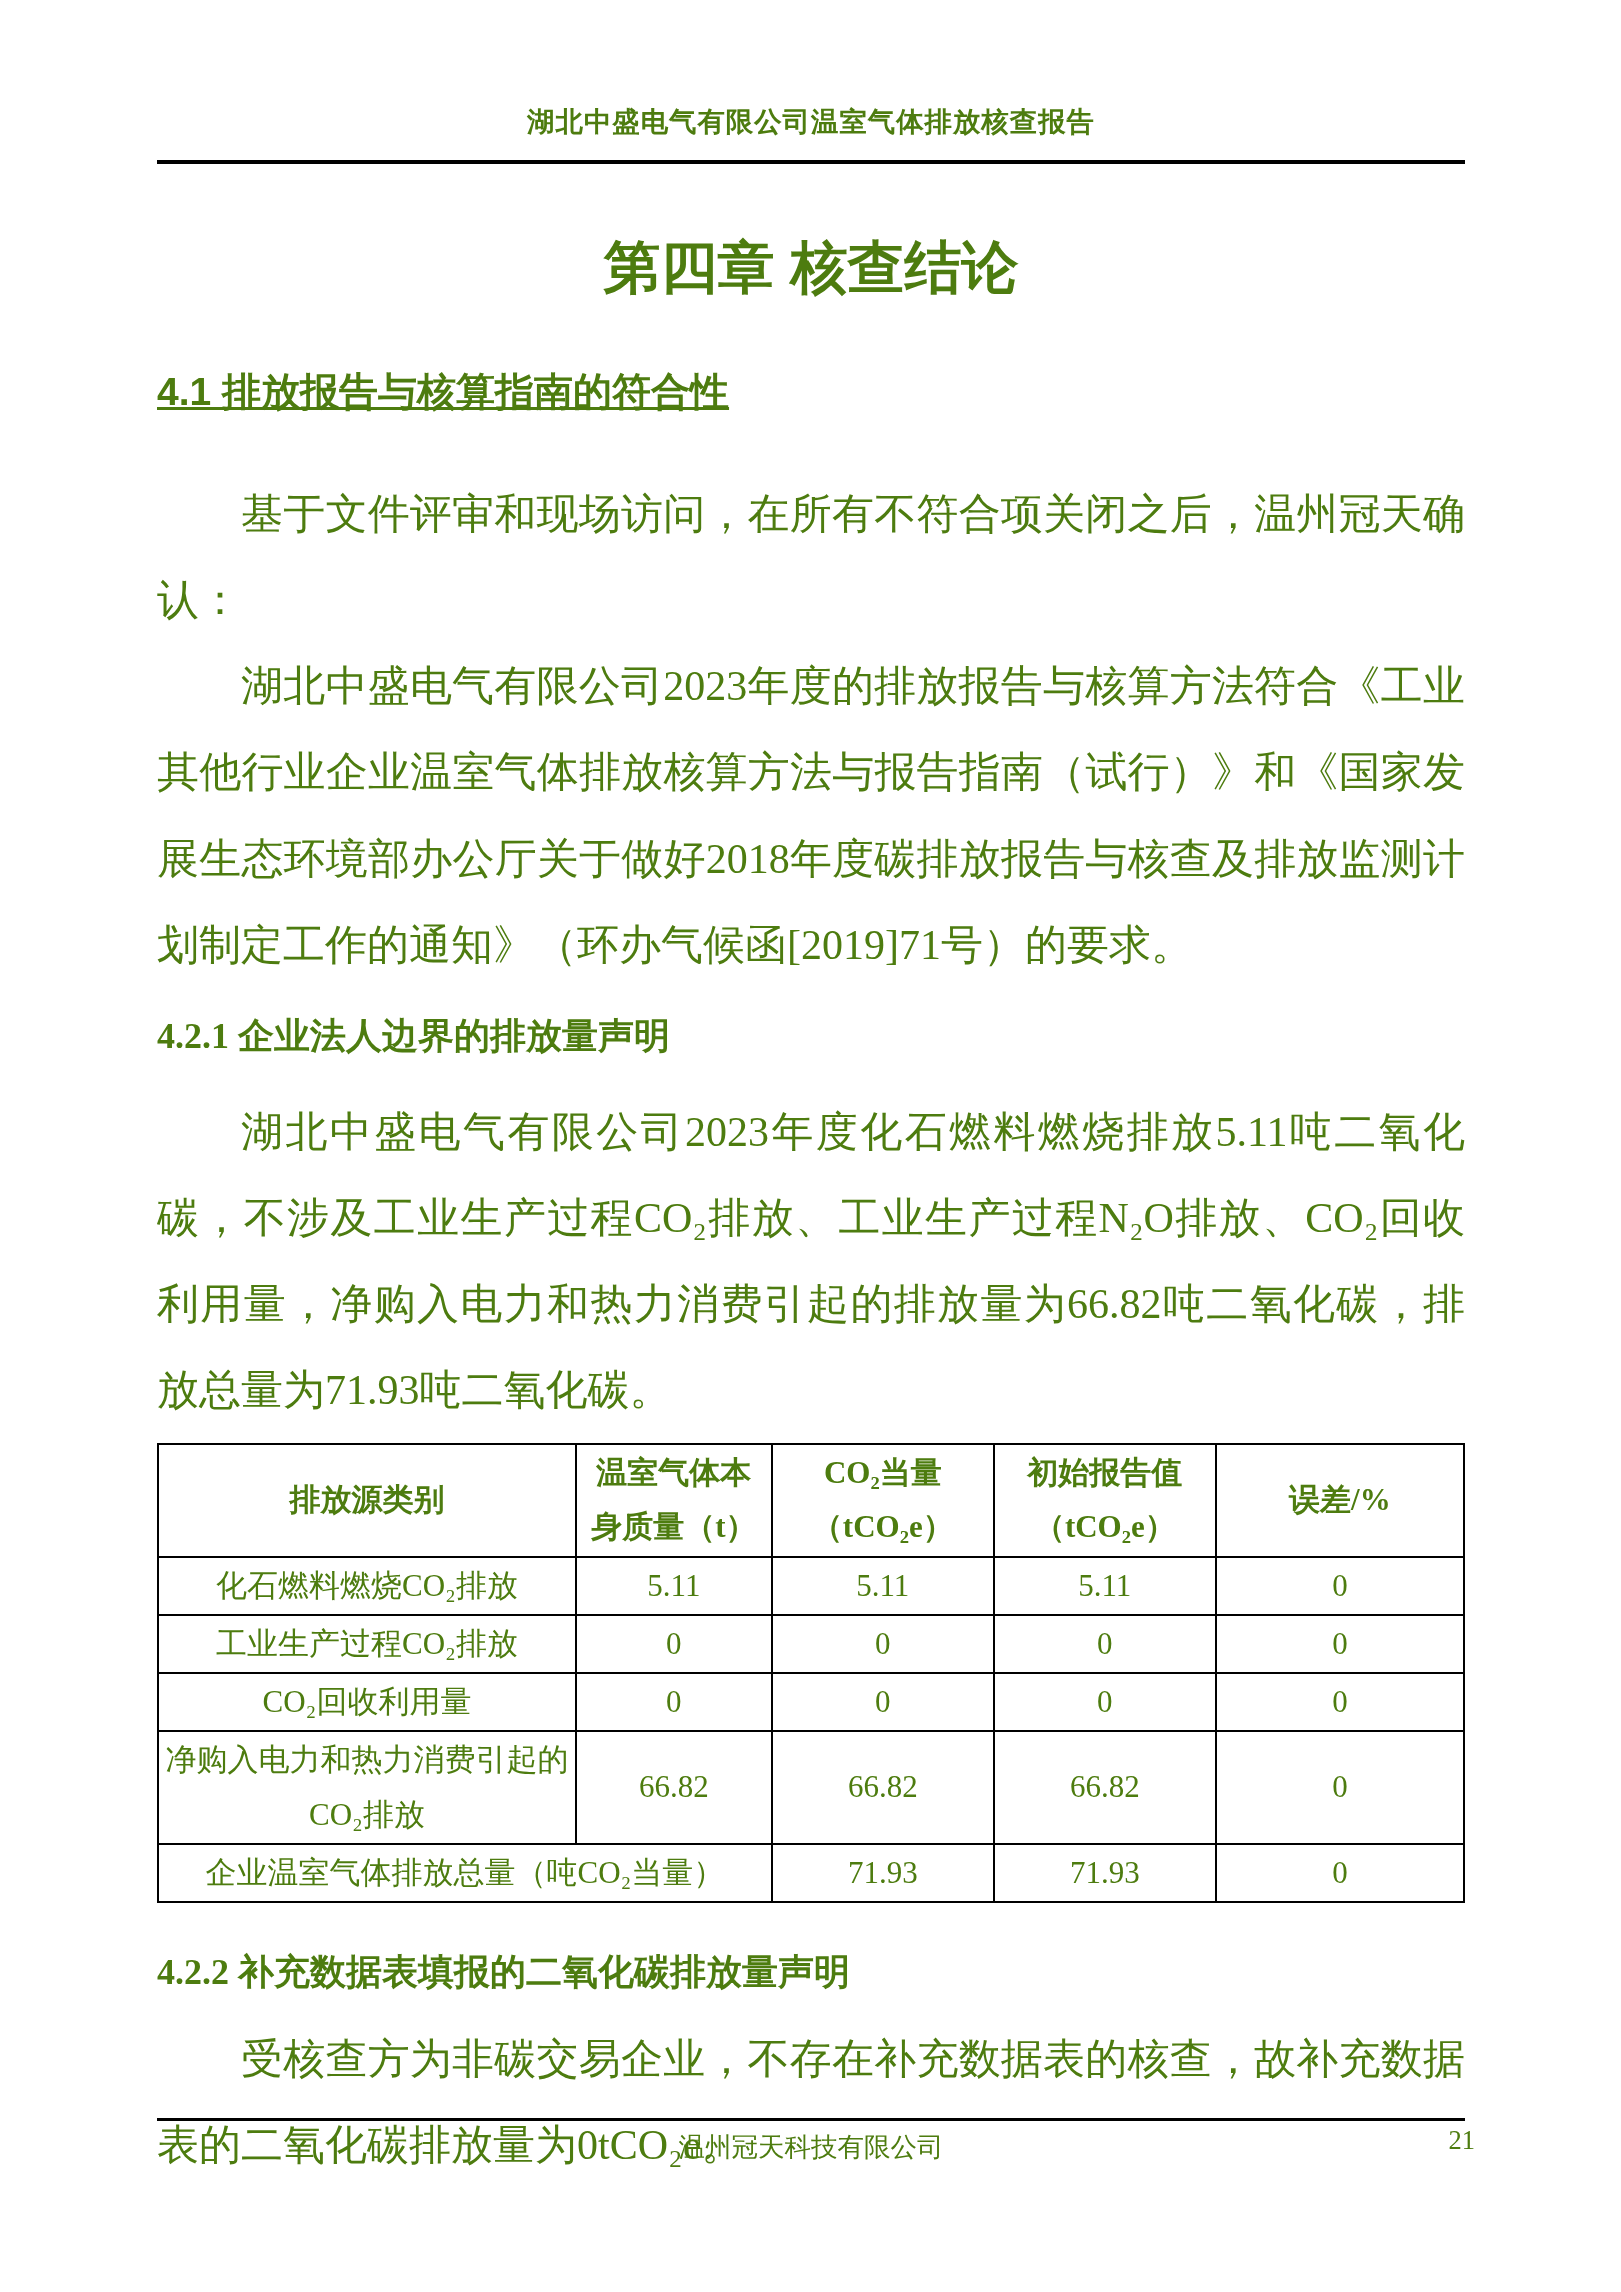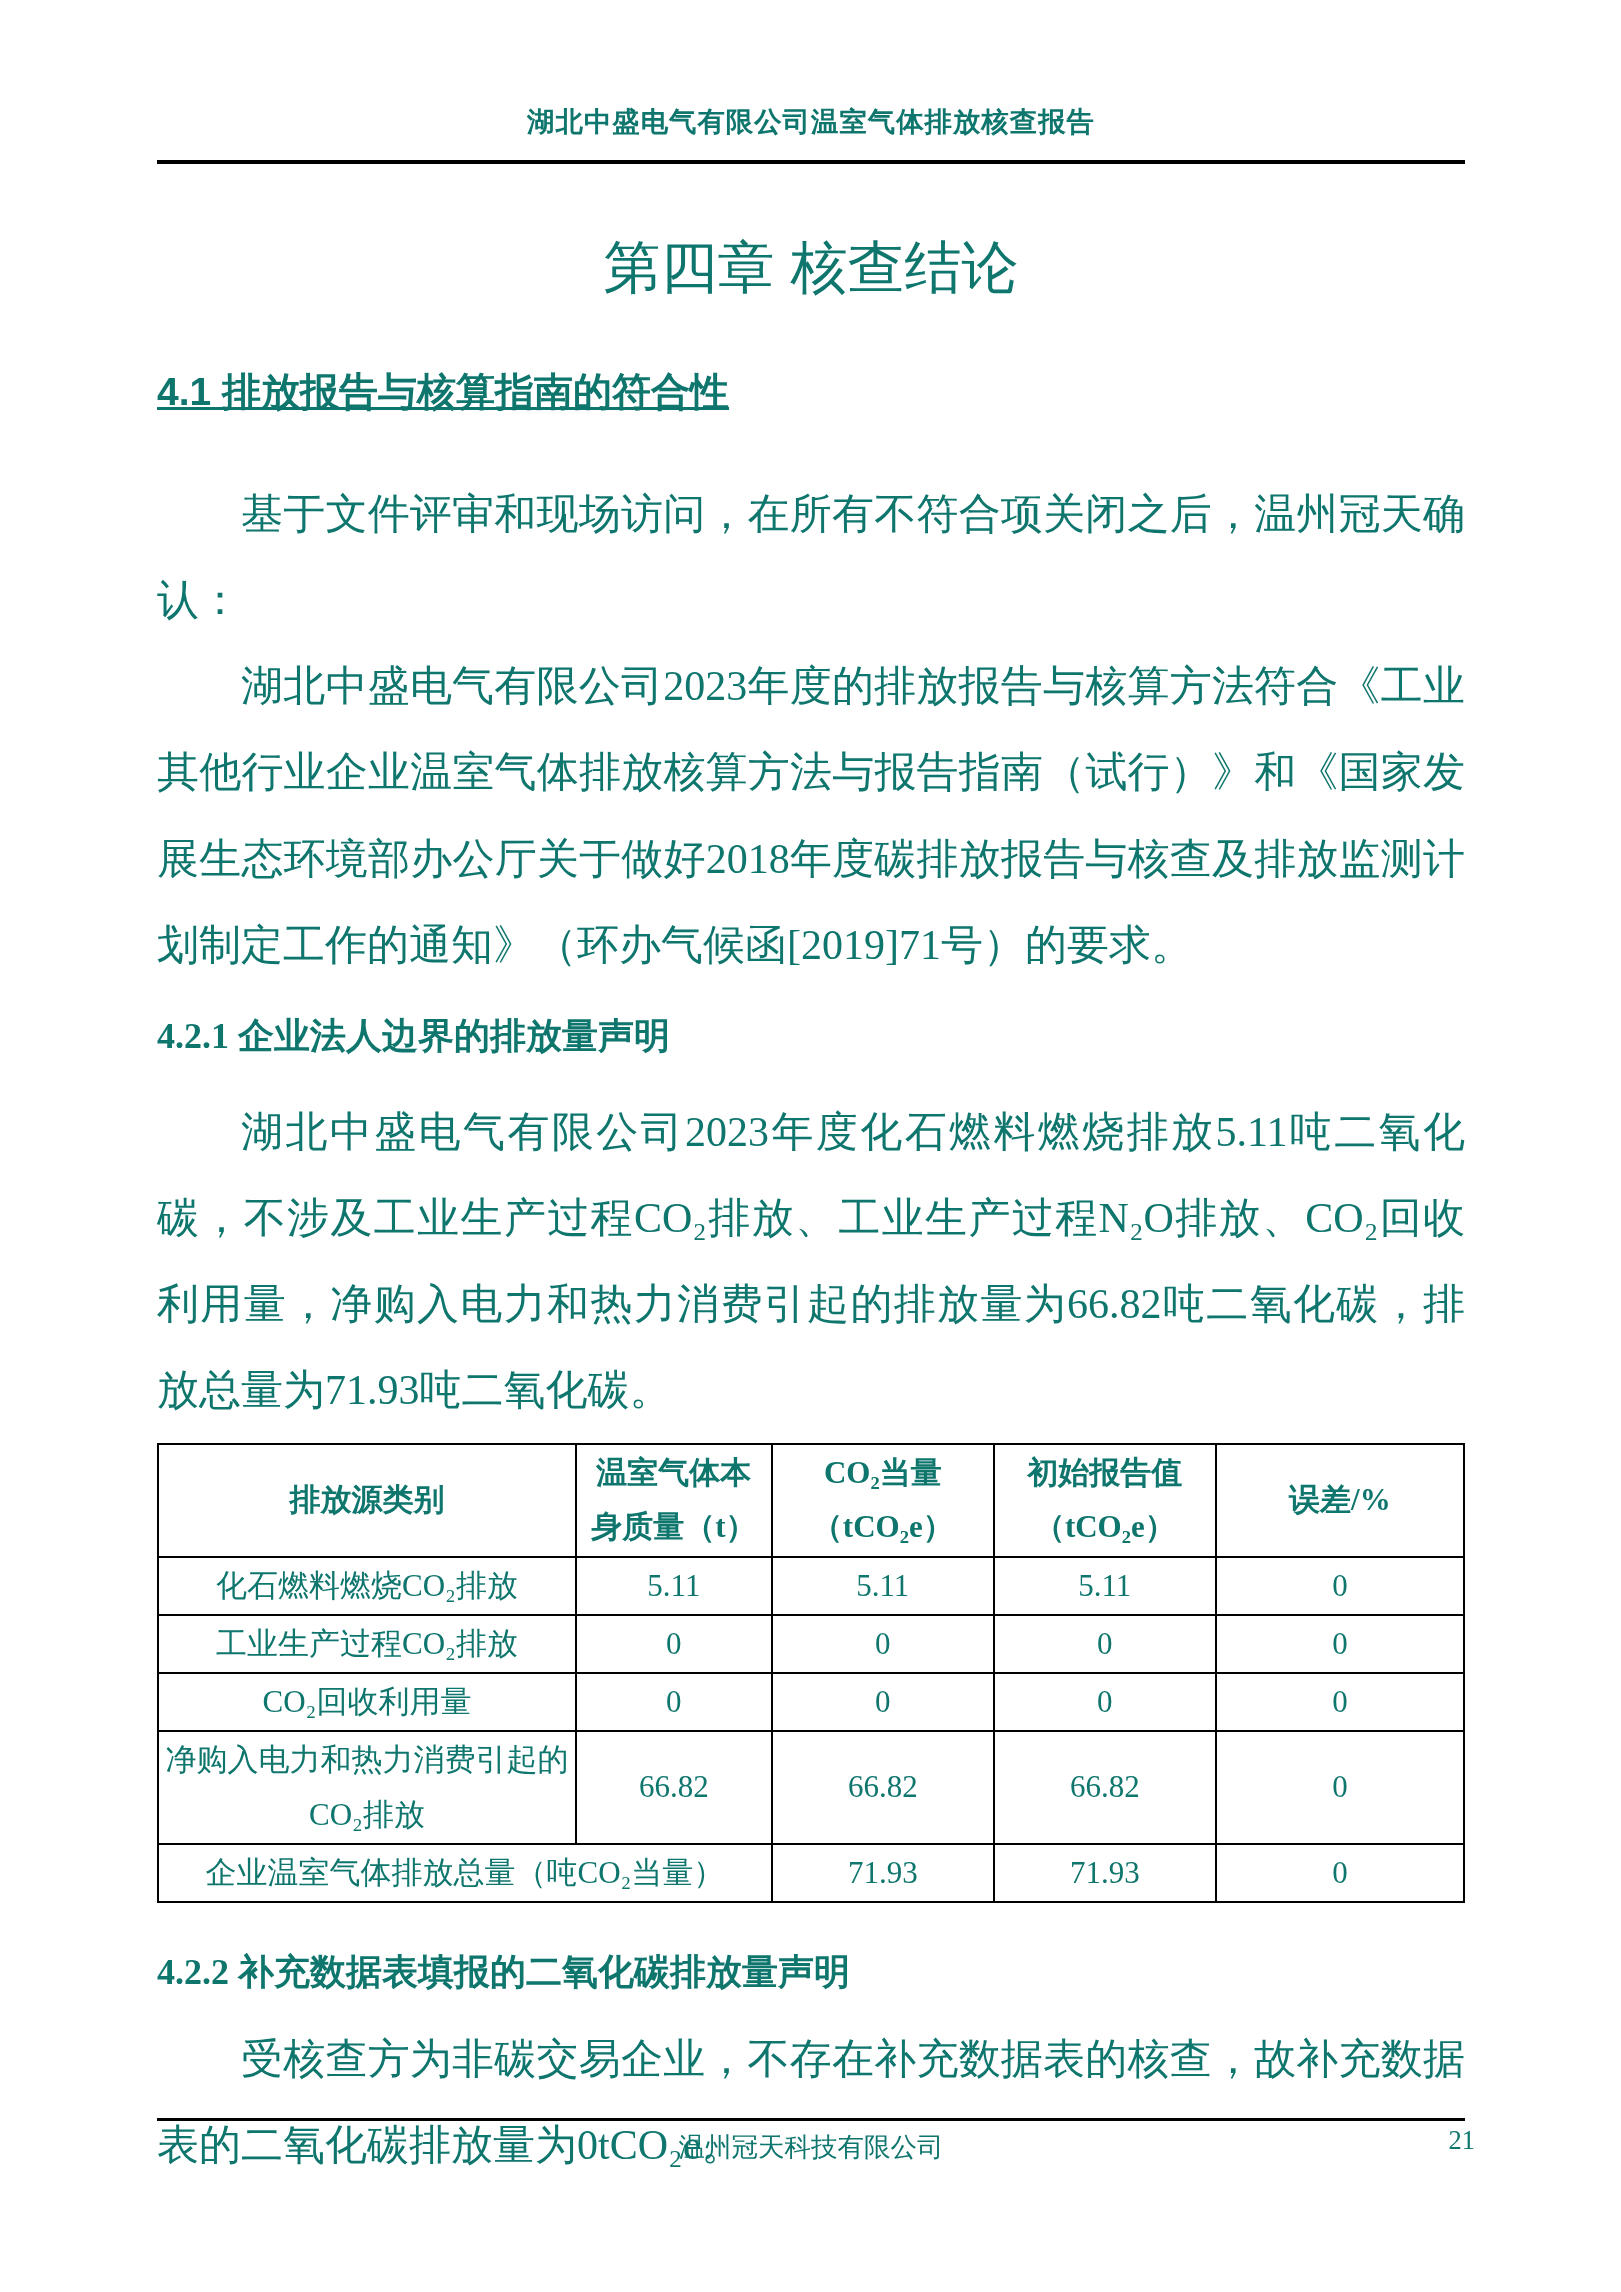--- a/index.html
+++ b/index.html
@@ -3,21 +3,21 @@
 <meta charset="utf-8">
 <style>
   html, body { margin: 0; padding: 0; background: #888; }
   .page {
     position: relative;
     width: 1621px;
     height: 2293px;
     margin: 0 auto;
     background: #ffffff;
     font-family: "Liberation Serif", "DejaVu Serif", serif;
-    color: #0f766e;
+    color: #4d7c0f;
     overflow: hidden;
   }
   .content {
     position: absolute;
     left: 157px;
     width: 1308px;
     top: 0;
   }
   
   .page-header {
@@ -36,21 +36,21 @@
     left: 157px;
     width: 1308px;
     height: 3.9px;
     background: #000000;
   }
   
   .main { padding-top: 233px; }
   .chapter-title {
     font-family: "Liberation Sans", "DejaVu Sans", sans-serif;
     font-size: 57px;
-    font-weight: normal;
+    font-weight: bold;
     text-align: center;
     line-height: 1.2;
     margin: 0;
   }
   .h2 {
     font-family: "Liberation Sans", "DejaVu Sans", sans-serif;
     font-size: 39px;
     font-weight: bold;
     line-height: 1.2;
     margin: 0;

